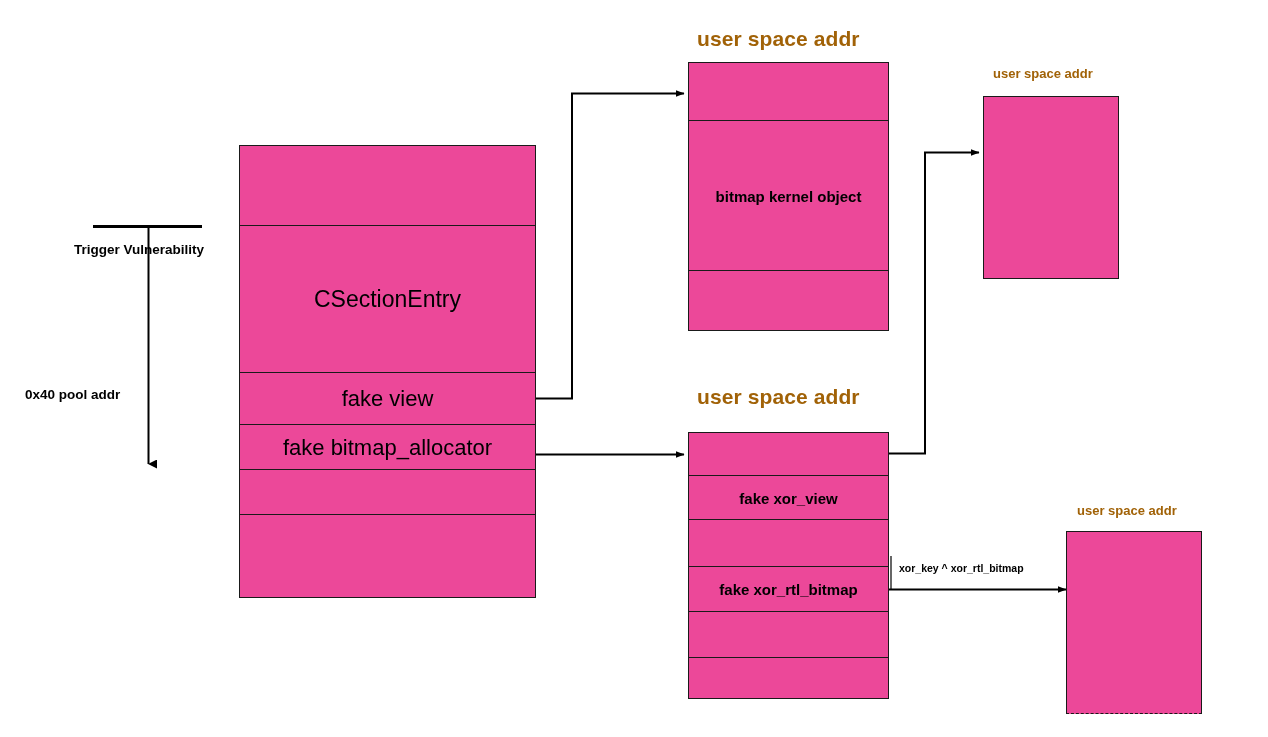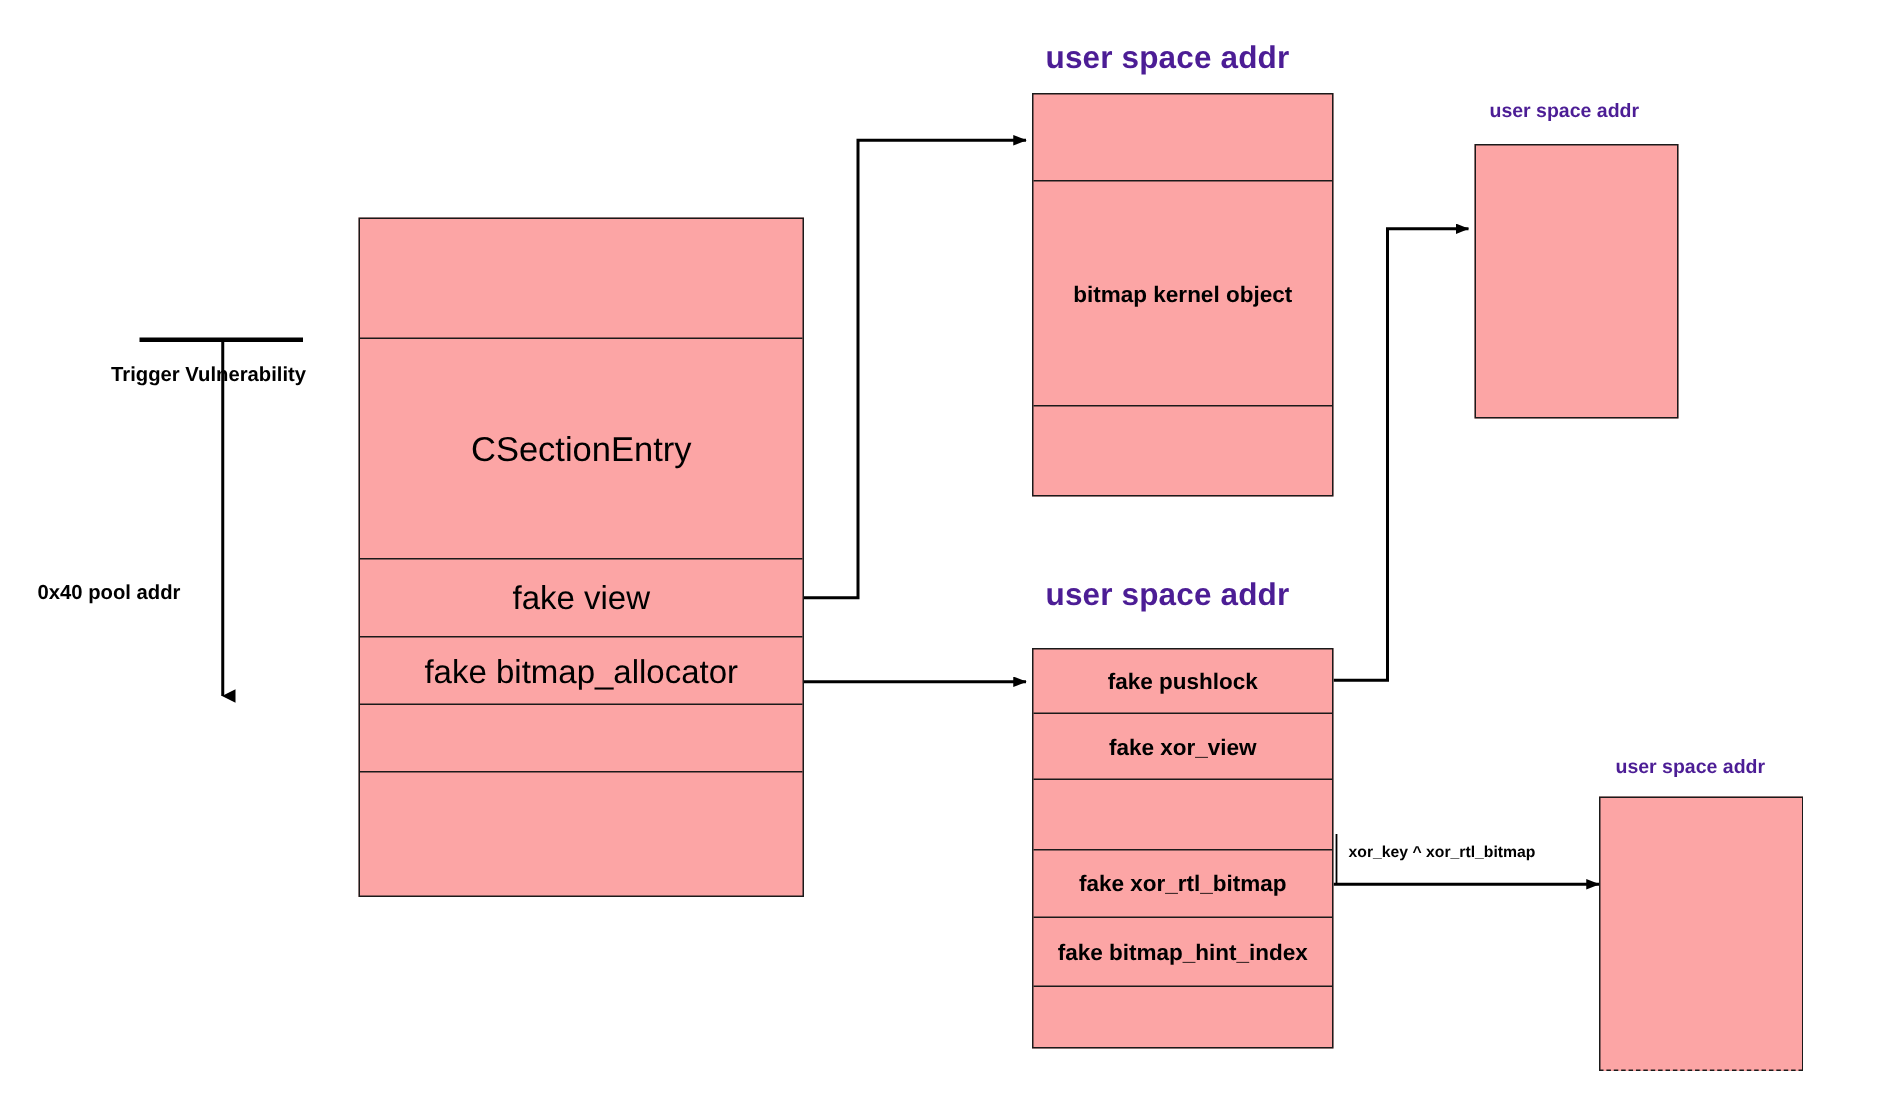--- a/index.html
+++ b/index.html
@@ -25,21 +25,21 @@
     top: 0;
     width: 1268px;
     height: 737px;
     pointer-events: none;
   }
   
   .box {
     position: absolute;
     box-sizing: border-box;
     border: 1.5px solid #1a1a1a;
-    background: #fca5a5;
+    background: #ec4899;
   }
   .row {
     position: absolute;
     box-sizing: border-box;
     left: 0;
     right: 0;
     display: flex;
     align-items: center;
     justify-content: center;
     text-align: center;
@@ -49,21 +49,21 @@
     position: absolute;
     left: 0;
     right: 0;
     height: 0;
     border-top: 1.5px solid #1a1a1a;
   }
   
   .cap {
     position: absolute;
     font-weight: bold;
-    color: #4c1d95;
+    color: #a16207;
     white-space: nowrap;
   }
   .cap-lg { font-size: 21px; letter-spacing: 0.1px; }
   .cap-sm { font-size: 13px; }
   .lbl-xl { font-size: 23px; font-weight: normal; }
   .lbl-lg { font-size: 22px; font-weight: normal; }
   .lbl-md { font-size: 15px; font-weight: bold; }
   .note {
     position: absolute;
     font-size: 13.5px;
@@ -173,40 +173,34 @@
 
     <div class="row" style="top:208px; height:61px;">
       <span class="lbl-md"></span>
     </div>
   </div>
 
   <div class="cap cap-lg" style="left:697px; top:385px;">user space addr</div>
 
   <div class="box" style="left:688px; top:432px; width:201px; height:267px;">
 
-    <div class="row" style="top:0px; height:43px;">
-      <span class="lbl-md">fake pushlock</span>
-    </div>
     <div class="rowline" style="top:42px;"></div>
 
     <div class="row" style="top:43px; height:44px;">
       <span class="lbl-md">fake xor_view</span>
     </div>
     <div class="rowline" style="top:86px;"></div>
 
     <div class="rowline" style="top:133px;"></div>
 
     <div class="row" style="top:134px; height:45px;">
       <span class="lbl-md">fake xor_rtl_bitmap</span>
     </div>
     <div class="rowline" style="top:178px;"></div>
 
-    <div class="row" style="top:179px; height:46px;">
-      <span class="lbl-md">fake bitmap_hint_index</span>
-    </div>
     <div class="rowline" style="top:224px;"></div>
 
     <div class="row" style="top:225px; height:42px;">
       <span class="lbl-md"></span>
     </div>
   </div>
 
   <div class="note-tiny" style="left:899px; top:562px;">xor_key ^ xor_rtl_bitmap</div>
 
   <div class="cap cap-sm" style="left:993px; top:66px;">user space addr</div>

